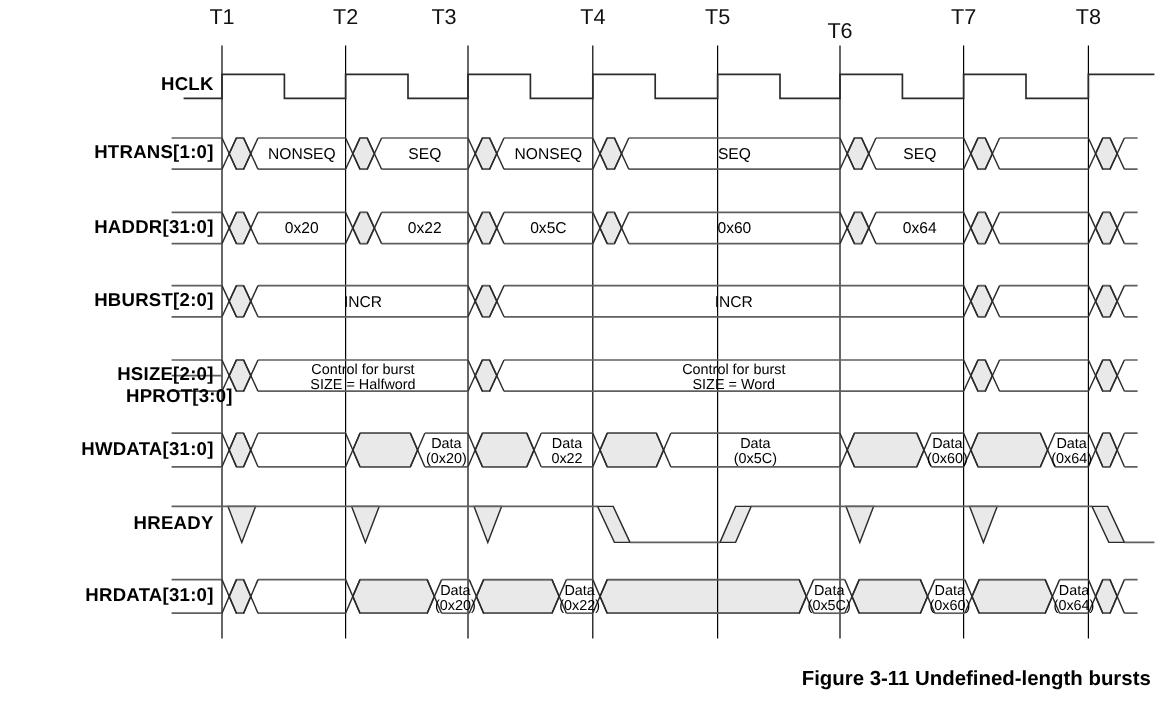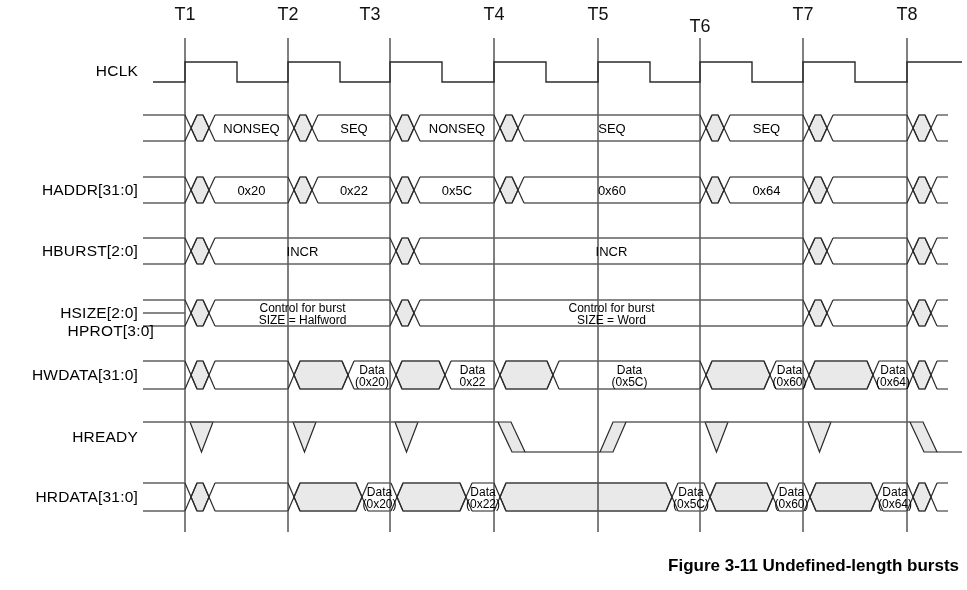--- a/index.html
+++ b/index.html
@@ -1,21 +1,21 @@
 <!DOCTYPE html>
 <html><head>
 <meta charset="utf-8">
 <style>
   html,body{margin:0;padding:0;background:#ffffff;}
   .stage{position:relative;width:967px;height:590px;background:#ffffff;overflow:hidden;
          font-family:"Liberation Sans","DejaVu Sans",sans-serif;}
   .stage svg{position:absolute;left:0;top:0;}
   .tick{position:absolute;transform:translateX(-50%);font-size:18px;color:#111;white-space:nowrap;}
-  .signame{position:absolute;left:0;width:138px;text-align:right;font-weight:normal;font-size:15.5px;
-           color:#000;white-space:nowrap;letter-spacing:.2px;}
+  .signame{position:absolute;left:0;width:138px;text-align:right;font-weight:bold;font-size:15.5px;
+           color:#000;white-space:nowrap;letter-spacing:.2px;padding-left:40px;}
   .caption{position:absolute;right:8px;top:556px;font-weight:bold;font-size:17px;color:#000;white-space:nowrap;}
   text{font-family:"Liberation Sans","DejaVu Sans",sans-serif;}
 </style>
 </head>
 <body>
 
 <div class="stage">
   <svg id="wave" width="967" height="590" viewBox="0 0 967 590">
       <g>
         <polygon points="191,128 197,115 203,115 209,128 203,141 197,141" fill="#e9e9e9" stroke="#2b2b2b" stroke-width="1.2"></polygon>
@@ -424,20 +424,21 @@
   <div class="tick" style="left: 185px; top: 4px;">T1</div>
   <div class="tick" style="left: 288px; top: 4px;">T2</div>
   <div class="tick" style="left: 370px; top: 4px;">T3</div>
   <div class="tick" style="left: 494px; top: 4px;">T4</div>
   <div class="tick" style="left: 598px; top: 4px;">T5</div>
   <div class="tick" style="left: 700px; top: 16px;">T6</div>
   <div class="tick" style="left: 803px; top: 4px;">T7</div>
   <div class="tick" style="left: 907px; top: 4px;">T8</div>
 
   <div class="signame" style="top: 62px;">HCLK</div>
+  <div class="signame" style="top: 119px;">HTRANS[1:0]</div>
   <div class="signame" style="top: 181px;">HADDR[31:0]</div>
   <div class="signame" style="top: 242px;">HBURST[2:0]</div>
   <div class="signame" style="top: 304px;">HSIZE[2:0]</div>
   <div class="signame" style="top: 322px; margin-left: 16px;">HPROT[3:0]</div>
   <div class="signame" style="top: 366px;">HWDATA[31:0]</div>
   <div class="signame" style="top: 428px;">HREADY</div>
   <div class="signame" style="top: 488px;">HRDATA[31:0]</div>
 
   <div class="caption">Figure 3-11 Undefined-length bursts</div>
 </div>

